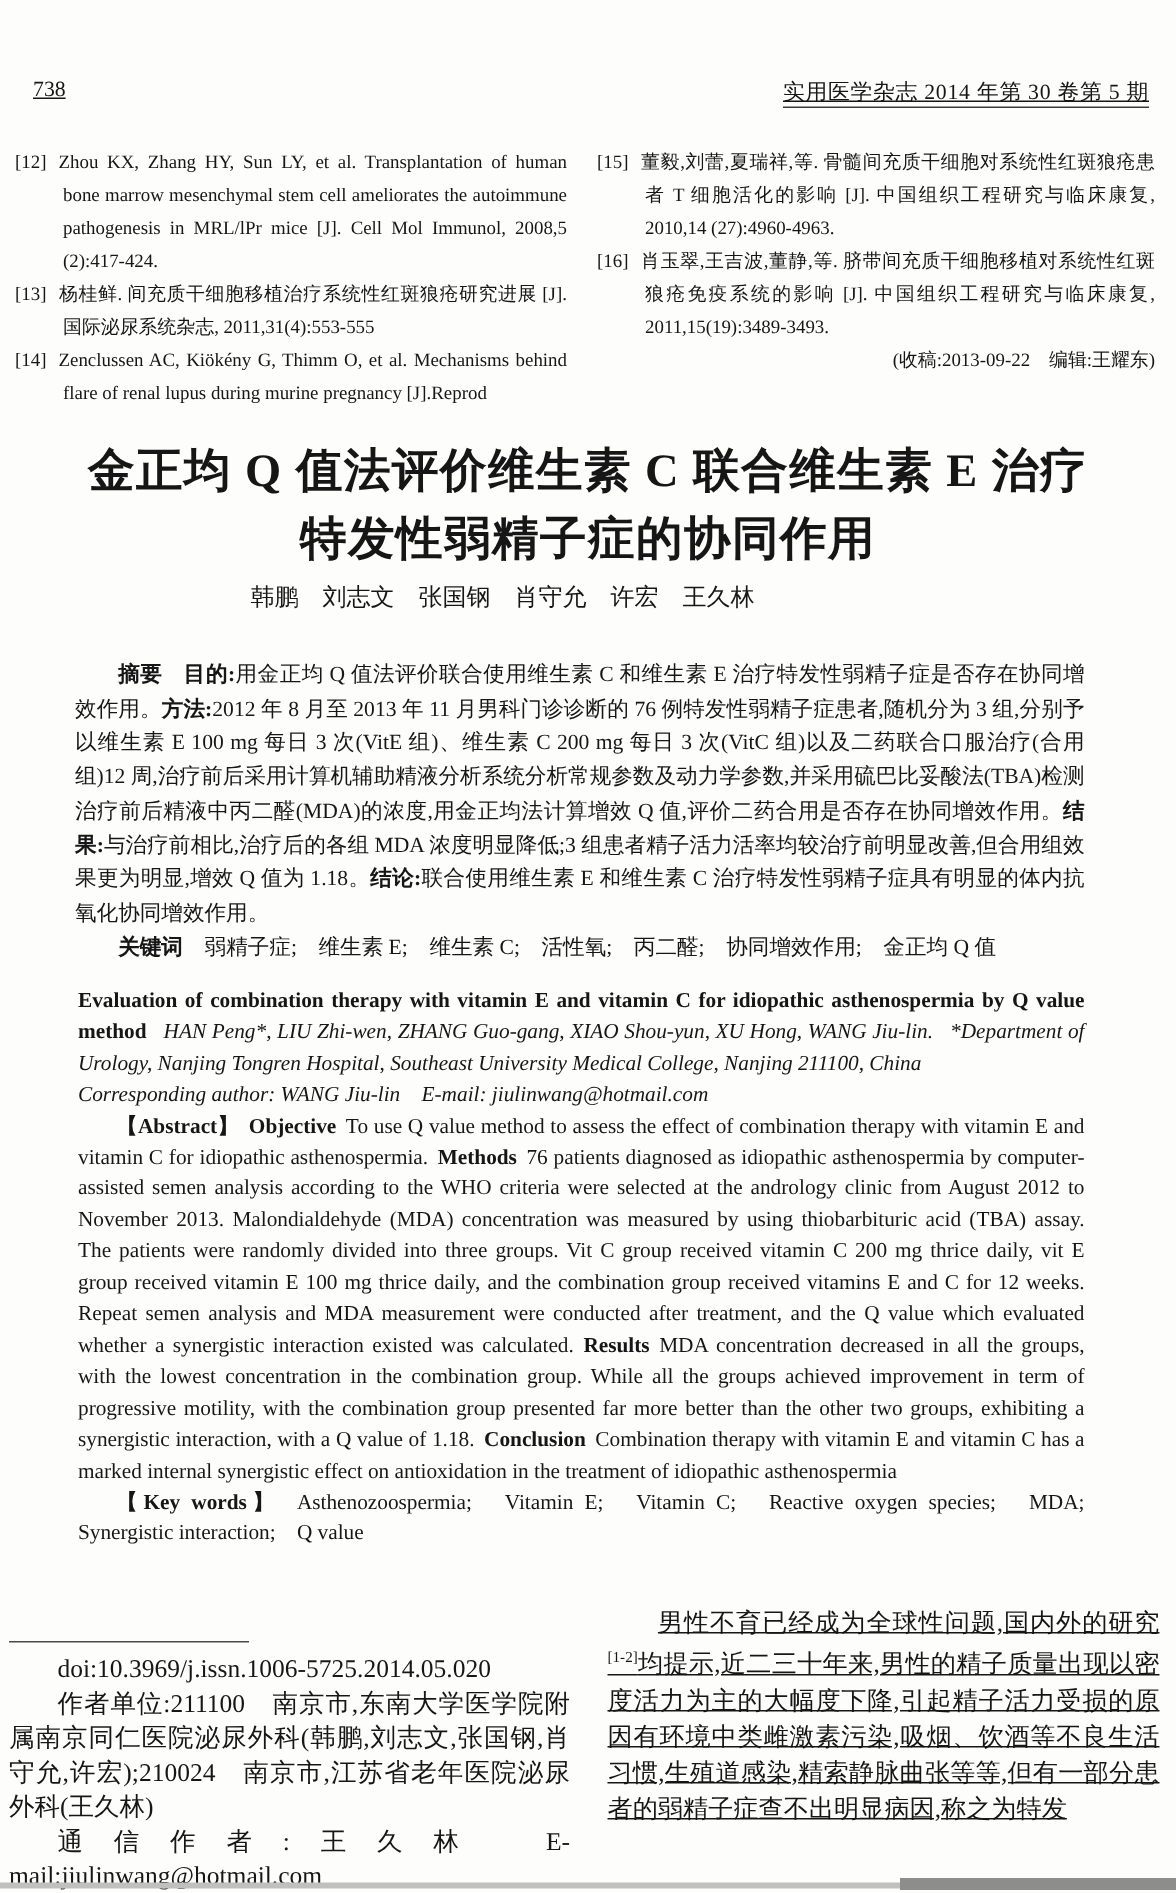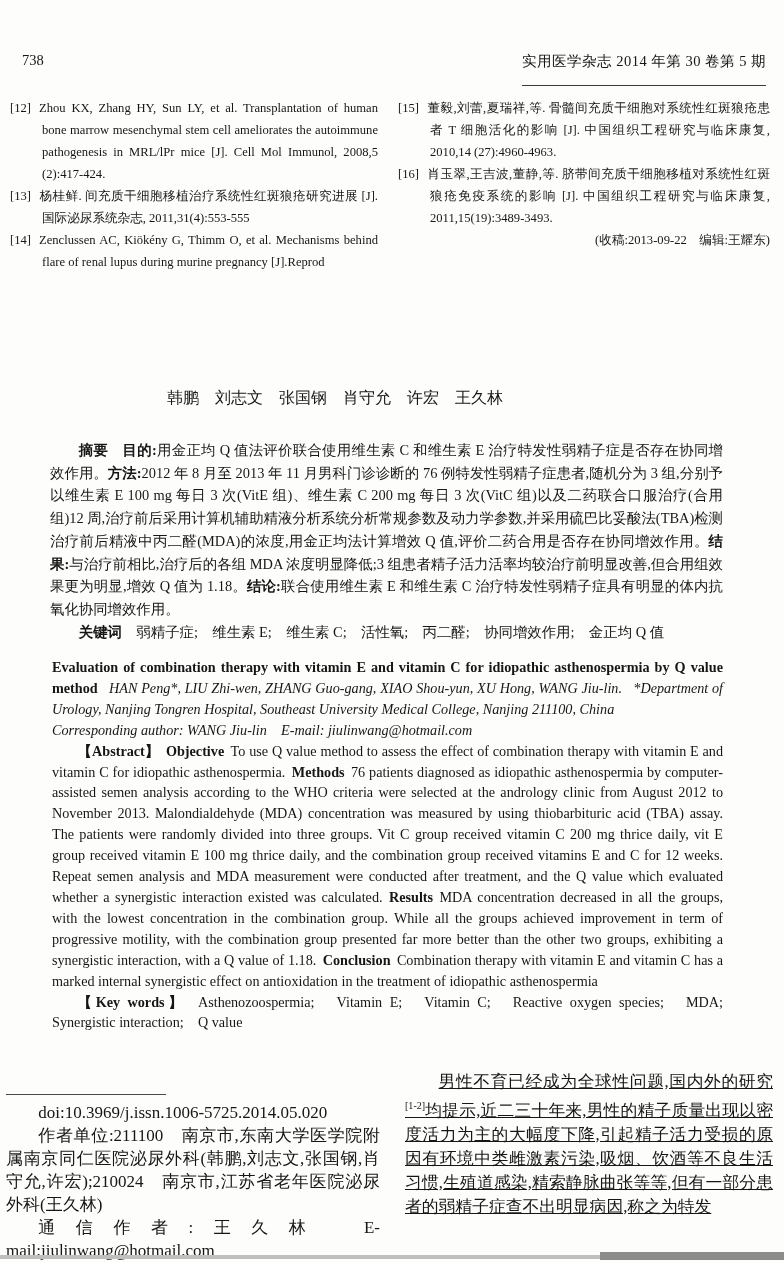--- a/index.html
+++ b/index.html
@@ -1,21 +1,21 @@
 <!DOCTYPE html>
 <html><head>
 <meta charset="utf-8">
 <style>
   html,body{margin:0;padding:0;background:#ffffff;}
   .page{position:relative;width:784px;height:1262px;background:#fdfdfc;color:#161616;
         font-family:"Liberation Serif","DejaVu Serif",serif;overflow:hidden;}
   
   .header{position:absolute;top:52px;left:22px;right:18px;display:flex;
-          justify-content:space-between;align-items:flex-start;font-size:14.5px;}
-  .journal{border-bottom:1.5px solid #3a3a3a;padding-bottom:14px;letter-spacing:.5px;margin-left:28px;}
+          justify-content:space-between;align-items:flex-start;font-size:14.5px;text-decoration:underline;}
+  .journal{border-bottom:1.5px solid #3a3a3a;padding-bottom:0;letter-spacing:.5px;margin-left:28px;}
   
   .refs-left,.refs-right{position:absolute;top:97px;font-size:12.6px;line-height:22px;text-align:justify;}
   .refs-left{left:10px;width:368px;}
   .refs-right{left:398px;width:372px;}
   .ref{margin:0;padding-left:32px;text-indent:-32px;}
   .ref.cont{text-indent:0;}
   .ref-label{margin-right:8px;}
   .received{margin:0;text-align:right;text-indent:0;}
   
   .title-block{position:absolute;top:291px;left:0;width:784px;text-align:center;
@@ -63,20 +63,24 @@
     <p class="ref"><span class="ref-label">[13]</span><span>杨桂鲜. 间充质干细胞移植治疗系统性红斑狼疮研究进展 [J]. 国际泌尿系统杂志, 2011,31(4):553-555</span></p>
     <p class="ref"><span class="ref-label">[14]</span><span>Zenclussen AC, Kiökény G, Thimm O, et al. Mechanisms behind flare of renal lupus during murine pregnancy [J].Reprod</span></p>
   </div>
 
   <div class="refs-right">
     <p class="ref"><span class="ref-label">[15]</span><span>董毅,刘蕾,夏瑞祥,等. 骨髓间充质干细胞对系统性红斑狼疮患者 T 细胞活化的影响 [J]. 中国组织工程研究与临床康复, 2010,14 (27):4960-4963.</span></p>
     <p class="ref"><span class="ref-label">[16]</span><span>肖玉翠,王吉波,董静,等. 脐带间充质干细胞移植对系统性红斑狼疮免疫系统的影响 [J]. 中国组织工程研究与临床康复, 2011,15(19):3489-3493.</span></p>
     <p class="received">(收稿:2013-09-22　编辑:王耀东)</p>
   </div>
 
+  <div class="title-block">
+    <div>金正均 Q 值法评价维生素 C 联合维生素 E 治疗</div>
+    <div>特发性弱精子症的协同作用</div>
+  </div>
 
   <div class="authors">韩鹏　刘志文　张国钢　肖守允　许宏　王久林</div>
 
   <div class="abs-cn">
     <p><span class="b lbl">摘要</span><span class="b">目的:</span><span>用金正均 Q 值法评价联合使用维生素 C 和维生素 E 治疗特发性弱精子症是否存在协同增效作用。</span><span class="b">方法:</span><span>2012 年 8 月至 2013 年 11 月男科门诊诊断的 76 例特发性弱精子症患者,随机分为 3 组,分别予以维生素 E 100 mg 每日 3 次(VitE 组)、维生素 C 200 mg 每日 3 次(VitC 组)以及二药联合口服治疗(合用组)12 周,治疗前后采用计算机辅助精液分析系统分析常规参数及动力学参数,并采用硫巴比妥酸法(TBA)检测治疗前后精液中丙二醛(MDA)的浓度,用金正均法计算增效 Q 值,评价二药合用是否存在协同增效作用。</span><span class="b">结果:</span><span>与治疗前相比,治疗后的各组 MDA 浓度明显降低;3 组患者精子活力活率均较治疗前明显改善,但合用组效果更为明显,增效 Q 值为 1.18。</span><span class="b">结论:</span><span>联合使用维生素 E 和维生素 C 治疗特发性弱精子症具有明显的体内抗氧化协同增效作用。</span></p>
     <p><span class="b lbl">关键词</span><span>弱精子症;　维生素 E;　维生素 C;　活性氧;　丙二醛;　协同增效作用;　金正均 Q 值</span></p>
   </div>
 
   <div class="en">
     <p><b>Evaluation of combination therapy with vitamin E and vitamin C for idiopathic asthenospermia by Q value method</b><i class="gap">HAN Peng*, LIU Zhi-wen, ZHANG Guo-gang, XIAO Shou-yun, XU Hong, WANG Jiu-lin.</i><i class="gap">*Department of Urology, Nanjing Tongren Hospital, Southeast University Medical College, Nanjing 211100, China</i></p>

